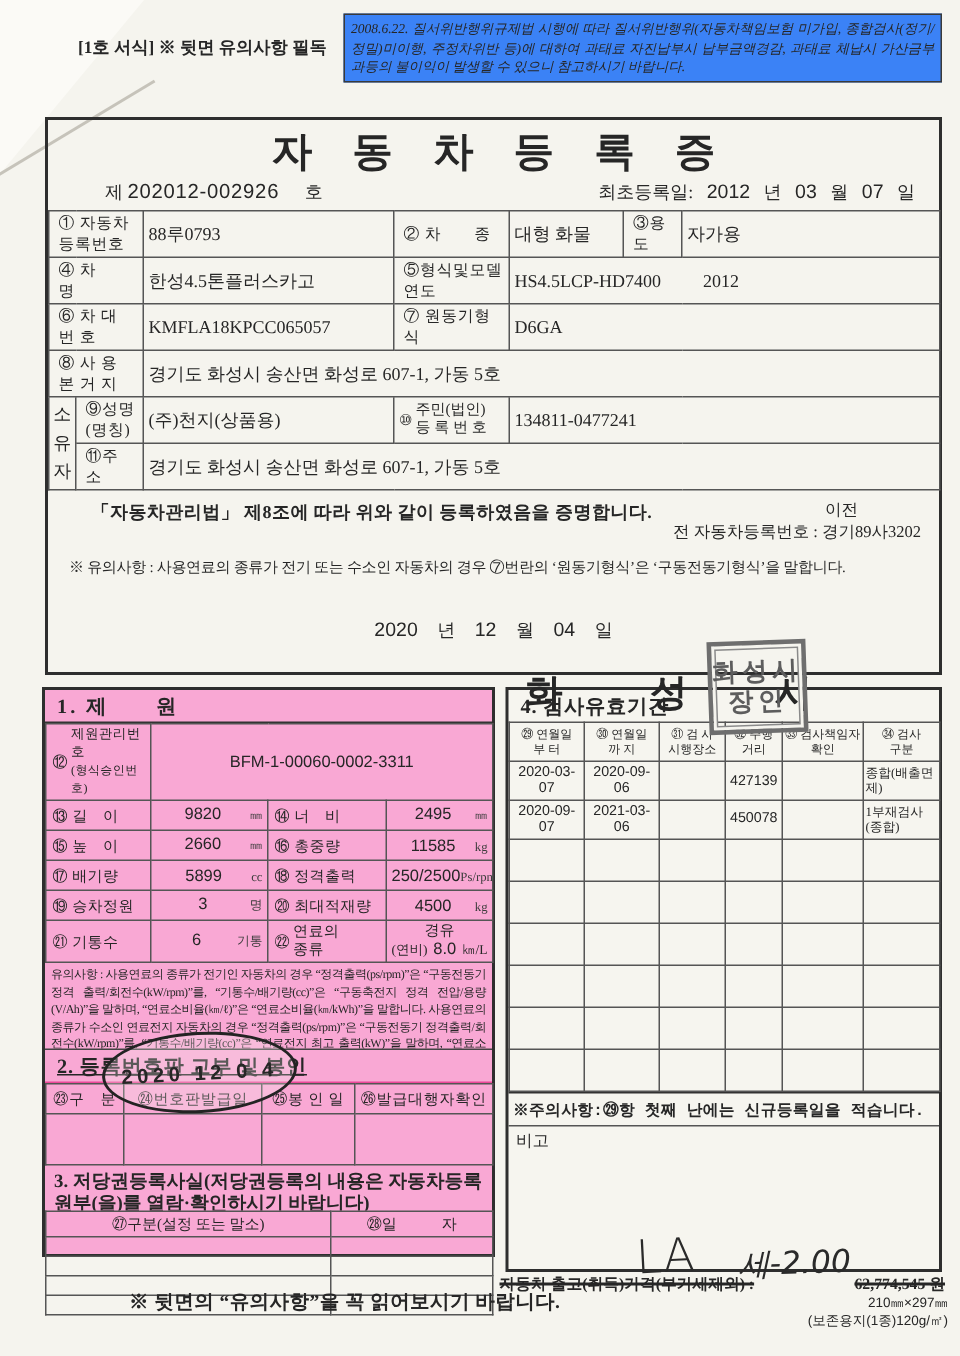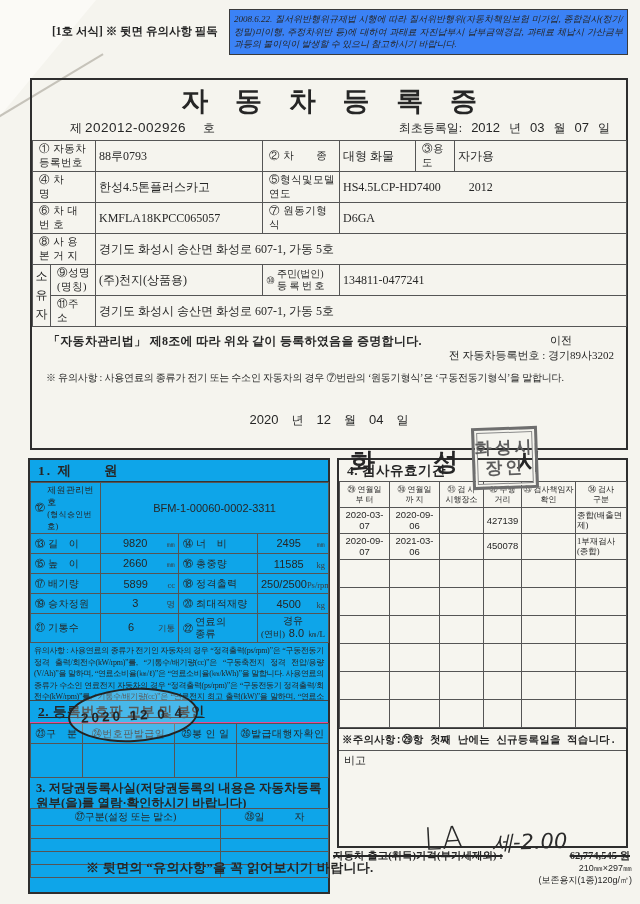--- a/index.html
+++ b/index.html
@@ -31,36 +31,36 @@
   .cert-table { border-top:1.5px solid #333; }
   .cert-table td { height:26px; font-size:12px; }
   .cert-table td.c-lbl { font-size:10.5px; text-align:left; padding-left:6px; letter-spacing:0.5px; }
   .owner-v { font-size:11px; text-align:center; word-break:break-all; line-height:1.6; padding:0 1px; }
   .two-line { display:flex; align-items:center; gap:2px; font-size:10px; }
   .two-line .stack { flex:1; text-align:left; line-height:1.2; }
   .model-cell { display:flex; align-items:center; }
   .model-year { margin-left:28px; }
 
   .certify-row { display:flex; justify-content:space-between; padding:6px 12px 0 16px; }
-  .certify-txt { font-weight:bold; font-size:12px; letter-spacing:0.3px; }
+  .certify-txt { font-weight:bold; font-size:12px; letter-spacing:0.3px;margin-left:13px; }
   .prev-block { text-align:right; font-size:11px; line-height:1.35; }
   .prev-block .transfer { padding-right:42px; }
   .fuel-note { font-size:10px; padding:8px 12px 0 14px; letter-spacing:-0.2px; }
   .issue-date { text-align:center; font-size:12px; margin-top:27px; }
   .issue-date .num { font-size:13px; font-family:"Liberation Sans",sans-serif; }
   .issue-date span { margin:0 5px; }
   .issuer-row { position:relative; height:64px; }
   .issuer { position:absolute; left:318px; top:16px; font-size:25px; font-weight:bold; letter-spacing:26px; white-space:nowrap; }
   .seal { position:absolute; left:440px; top:-2px; width:66px; height:62px; border:3px solid #6e6e6e;
           box-shadow:inset 0 0 0 2px #f5f4ee, inset 0 0 0 3px #8a8a8a; color:#5d5d5d;
           display:flex; flex-direction:column; align-items:center; justify-content:center;
           font-weight:bold; font-size:17px; line-height:1.15; letter-spacing:3px; transform:rotate(-2deg);
           font-family:"Liberation Sans",sans-serif; }
 
-  .left-box { position:absolute; top:458px; left:28px; width:302px; height:436px; border:2px solid #2e2e2e; background:#0ea5e9; }
+  .left-box { position:absolute; top:458px; left:28px; width:302px; height:380px; border:2px solid #2e2e2e; background:#f9a8d4; }
   .right-box { position:absolute; top:458px; left:337px; width:291px; height:390px; border:2px solid #2e2e2e; background:#f6f5ef; }
   .sec-title { font-size:13.5px; font-weight:bold; padding:2px 6px 1px 8px; letter-spacing:2px; border-bottom:1.5px solid #333; }
   .sec-title.plain { border-bottom:none; letter-spacing:0.5px; }
 
   .spec-table td { font-size:10.5px; height:20px; }
   .spec-table .sp-lbl { font-size:10px; padding-left:4px; letter-spacing:0.3px; }
   .val { display:flex; align-items:baseline; }
   .val .num { flex:1; text-align:center; font-size:11px; font-family:"Liberation Sans",sans-serif; }
   .val .unit { font-size:8.5px; color:#3c3c3c; }
   .mgmt-stack { line-height:1.05; }

